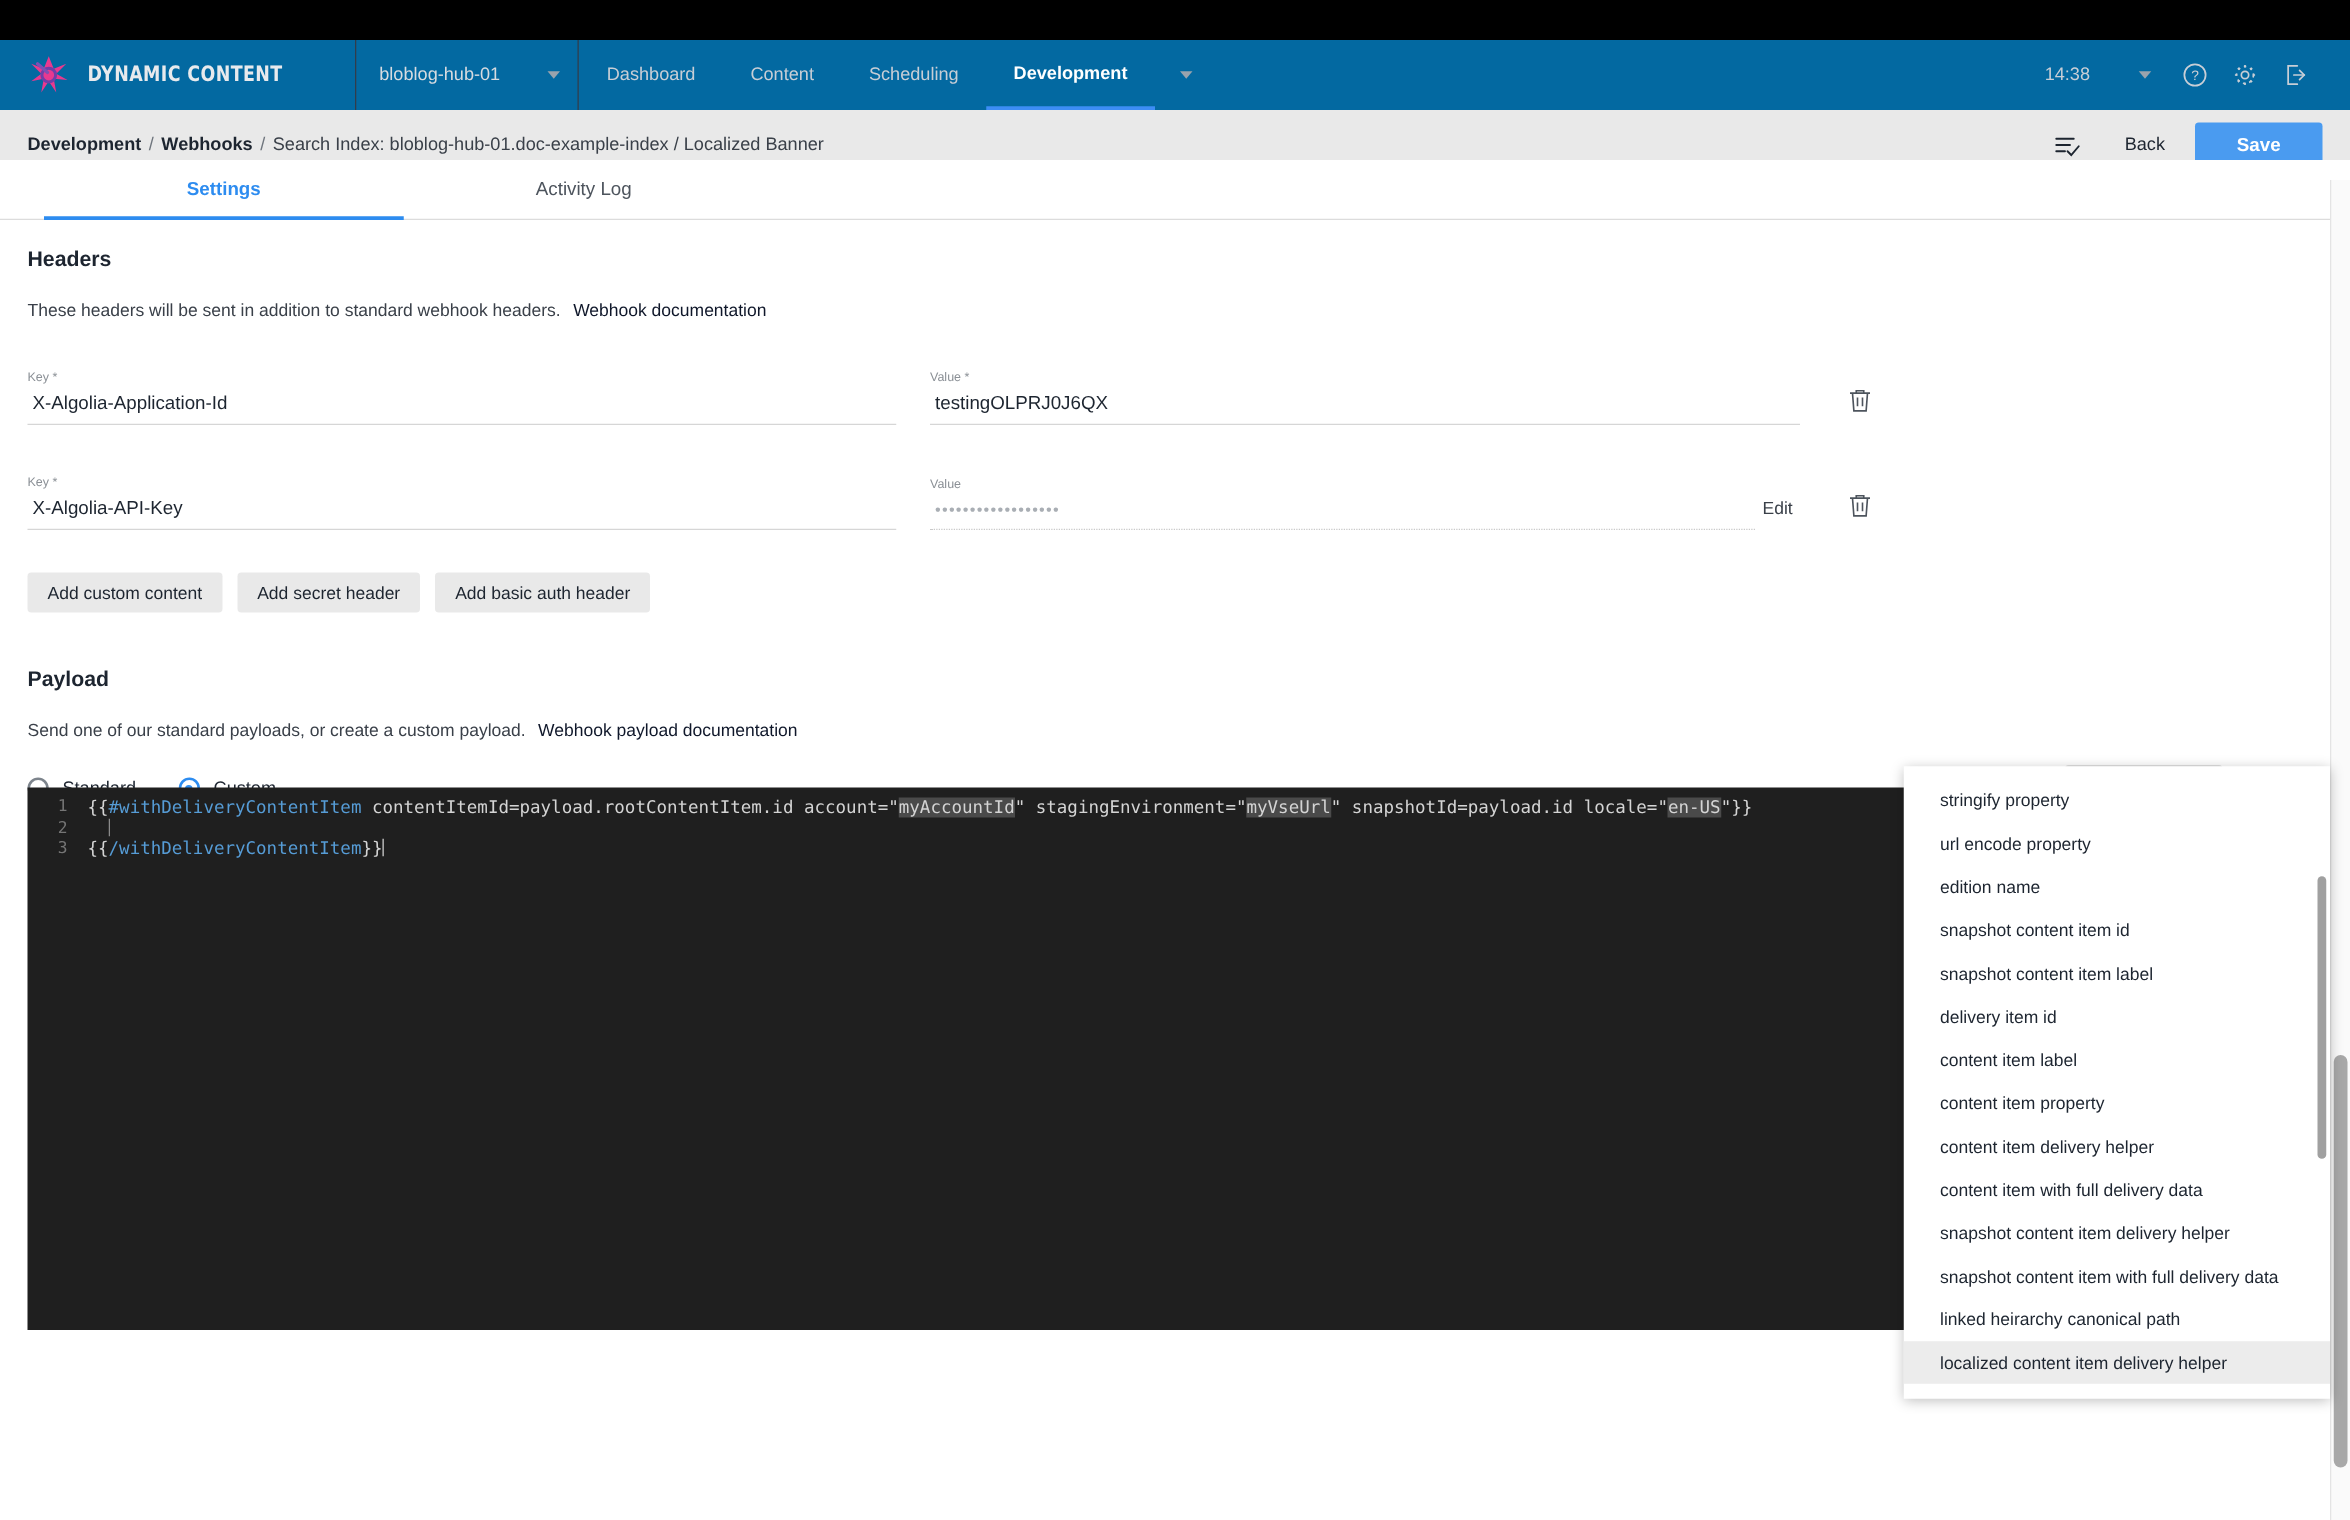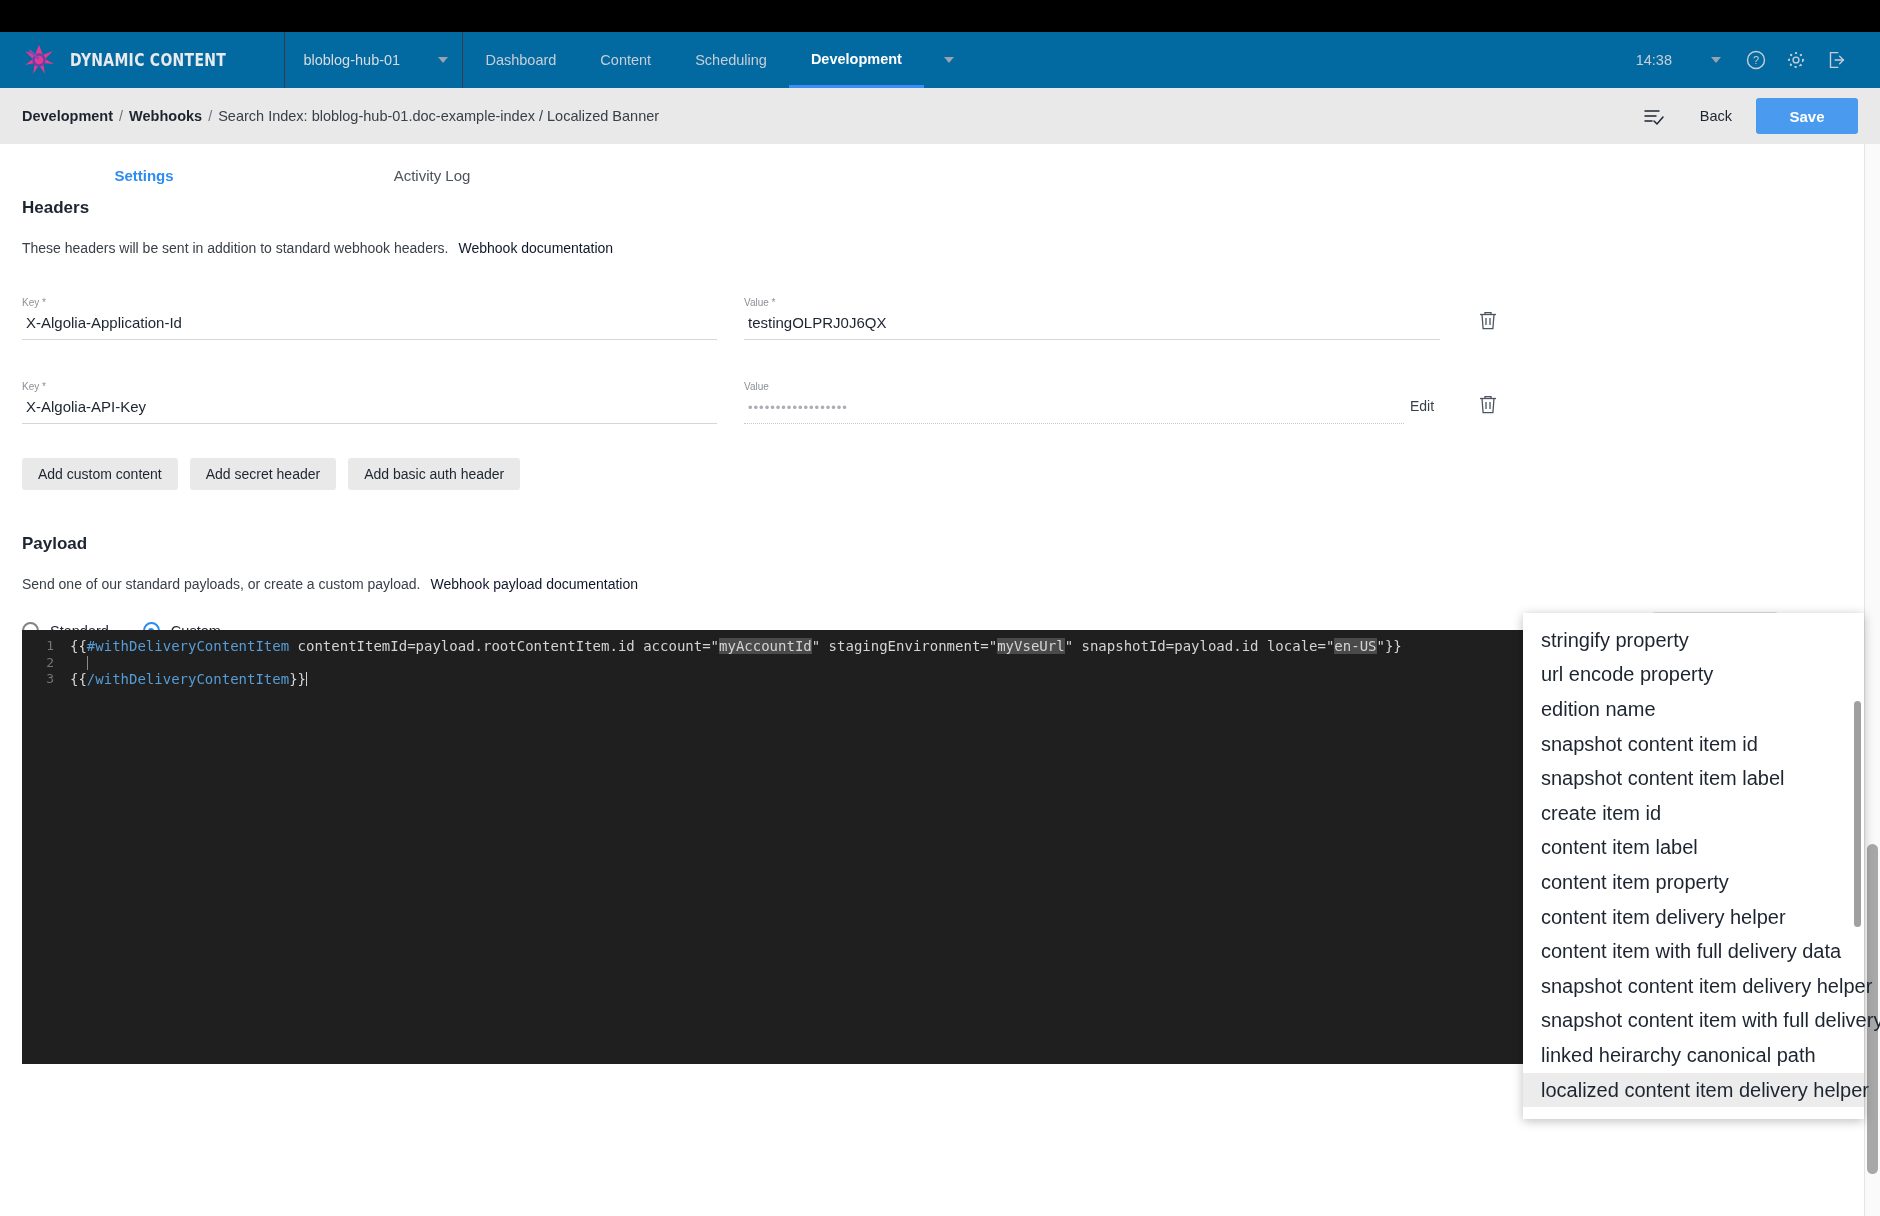--- a/index.html
+++ b/index.html
@@ -128,25 +128,25 @@
     font-weight: bold;
     border: none;
     width: 102px; height: 36px;
     border-radius: 3px;
     cursor: pointer;
     font-family: "Liberation Sans", sans-serif;
   }
 
   
   .tabbar {
-    position: absolute; top: 152px; left: 0;
+    position: absolute; top: 128px; left: 0;
     width: 1880px; height: 48px;
     background: #ffffff;
     border-bottom: 1px solid #dcdcdc;
-    display: flex; align-items: flex-end;
+    display: flex; align-items: center; padding-left: 35px;
   }
   .tab {
     width: 288px;
     display: flex; align-items: center; justify-content: center;
     font-size: 15px;
     color: #4d545d;
     cursor: pointer;
     height: 48px;
   }
   .tab.active {
@@ -324,22 +324,22 @@
     left: 1523px; top: 613px;
     width: 341px;
     background: #ffffff;
     box-shadow: 0 2px 10px rgba(0,0,0,0.26);
     padding: 10px 0 12px 0;
     z-index: 50;
   }
   .menu-item {
     height: 34.6px;
     display: flex; align-items: center;
-    padding-left: 18px;
-    font-size: 20px;
+    padding-left: 29px;
+    font-size: 14px;
     color: #1d2530;
     cursor: pointer;
     white-space: nowrap;
   }
   .menu-item.highlight { background: #ececec; }
   .menu-scroll {
     position: absolute;
     right: 3px; top: 88px;
     width: 7px; height: 226px;
     background: #a0a0a0;
@@ -550,21 +550,21 @@
     </div>
 </div>
 
 <div class="snippet-menu">
   <div id="menu-items">
       <div class="menu-item">stringify property</div>
       <div class="menu-item">url encode property</div>
       <div class="menu-item">edition name</div>
       <div class="menu-item">snapshot content item id</div>
       <div class="menu-item">snapshot content item label</div>
-      <div class="menu-item">create item id</div>
+      <div class="menu-item">delivery item id</div>
       <div class="menu-item">content item label</div>
       <div class="menu-item">content item property</div>
       <div class="menu-item">content item delivery helper</div>
       <div class="menu-item">content item with full delivery data</div>
       <div class="menu-item">snapshot content item delivery helper</div>
       <div class="menu-item">snapshot content item with full delivery data</div>
       <div class="menu-item">linked heirarchy canonical path</div>
       <div class="menu-item highlight">localized content item delivery helper</div>
     </div>
   <div class="menu-scroll"></div>

